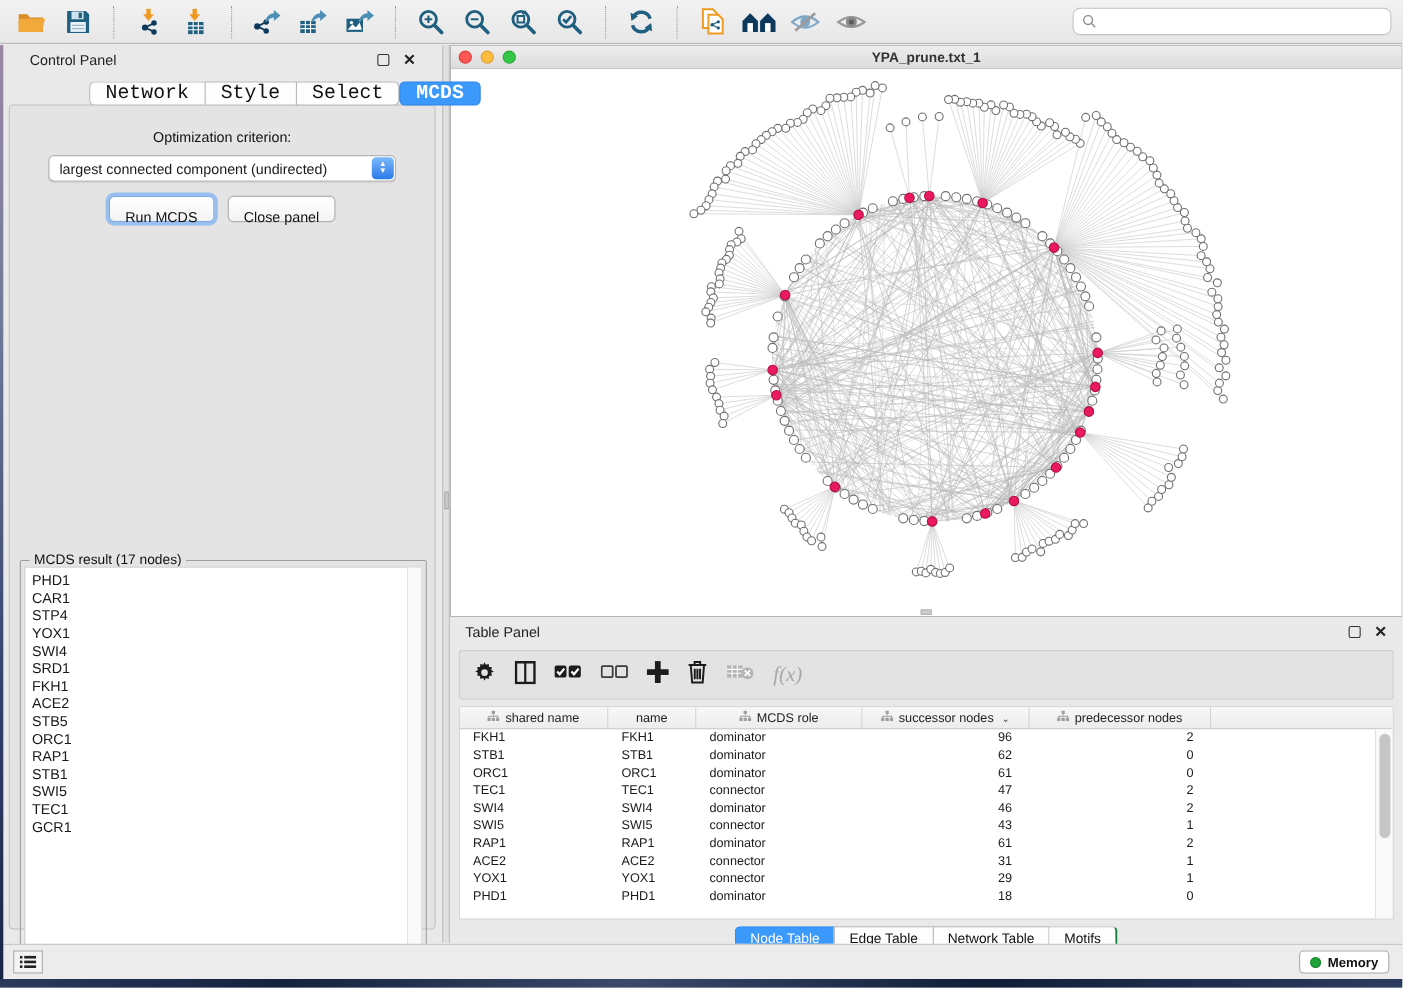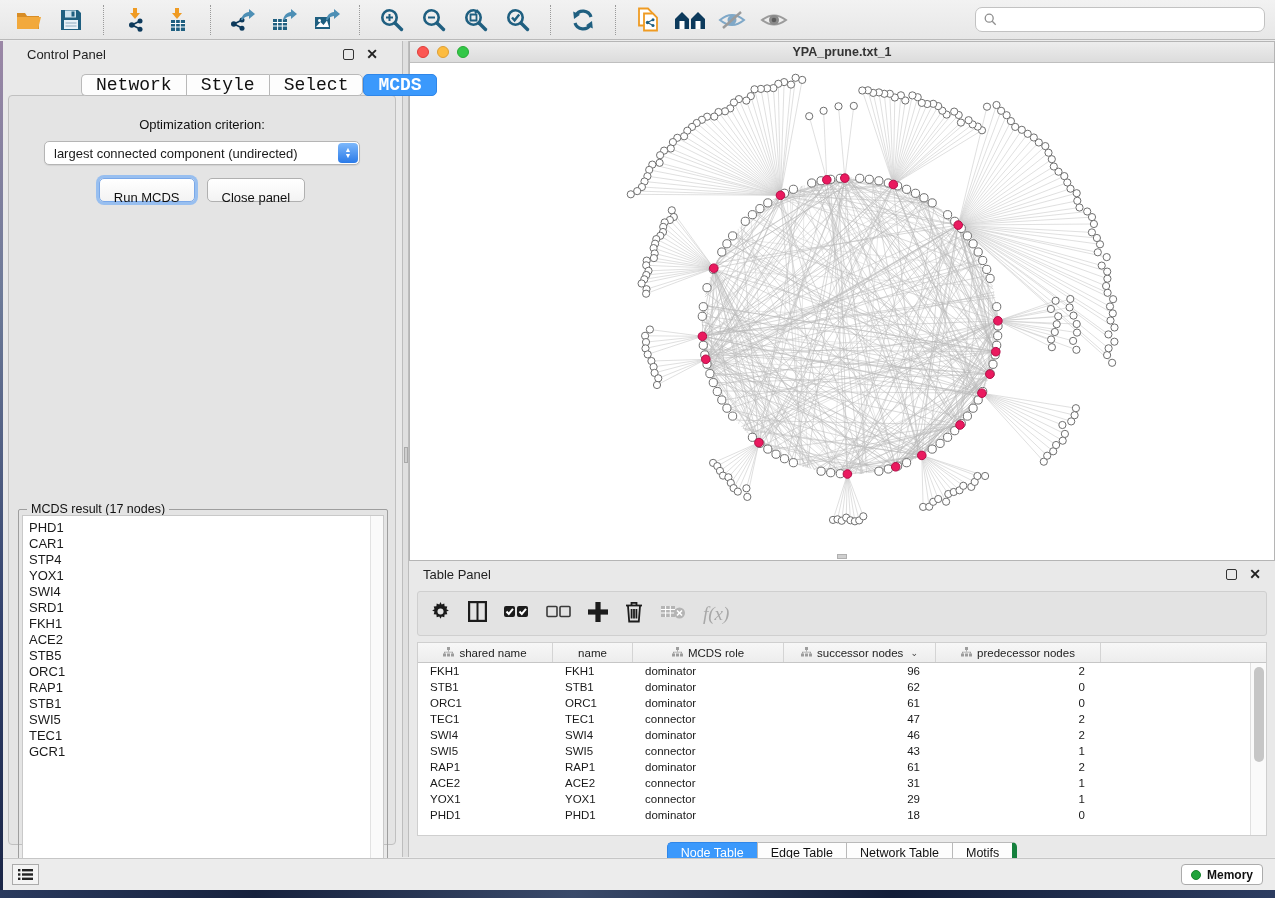--- a/index.html
+++ b/index.html
@@ -84,21 +84,21 @@
   .tbody { position:absolute; left:0; top:20px; right:16px; bottom:0; }
   .tr { display:flex; height:16px; align-items:center; font-size:11.5px; }
   .td { padding:0 12px; white-space:nowrap; overflow:hidden; }
   .td.num { text-align:right; padding-right:16px; }
   .tbl-scroll { position:absolute; right:0; top:20px; width:16px; bottom:0; background:#fafafa; border-left:1px solid #e0e0e0; }
   .tbl-thumb { position:absolute; left:2.5px; top:4px; width:10px; height:95px; background:#c6c6c6; border-radius:5px; }
   .tp-tabs { position:absolute; left:0; right:0; top:281px; display:flex; justify-content:center; }
   .tp-tab { height:21px; padding:0 13px; display:flex; align-items:center; font-size:12.5px;
     background:#fdfdfd; border:1px solid #b9b9b9; border-right:none; color:#111; }
   .tp-tab:first-child { border-top-left-radius:5px; border-bottom-left-radius:5px; }
-  .tp-tab:last-child { border-right:5px solid #15803d; border-top-right-radius:5px; border-bottom-right-radius:5px; }
+  .tp-tab:last-child { border-right:2px solid #15803d; border-top-right-radius:5px; border-bottom-right-radius:5px; }
   .tp-tab.active { background:#3b99fc; color:#fff; border-color:#2f86e8; }
 
   
   .status-bar { position:absolute; left:0; top:858px; width:1275px; height:32px; background:#ececec; border-top:1px solid #c6c6c6;
     display:flex; align-items:center; padding:0 12px; }
   .list-btn { width:27px; height:21px; border:1px solid #ababab; background:#f4f4f4; display:flex; align-items:center; justify-content:center; }
   .memory-btn { margin-left:auto; height:21px; padding:0 9px; background:#fff; border:1px solid #ababab; border-radius:4px;
     display:flex; align-items:center; gap:6px; font-size:12px; color:#111;font-weight:bold; }
   .memory-dot { width:10px; height:10px; border-radius:50%; background:#1fa33a; border:1px solid #15842c; }
 

